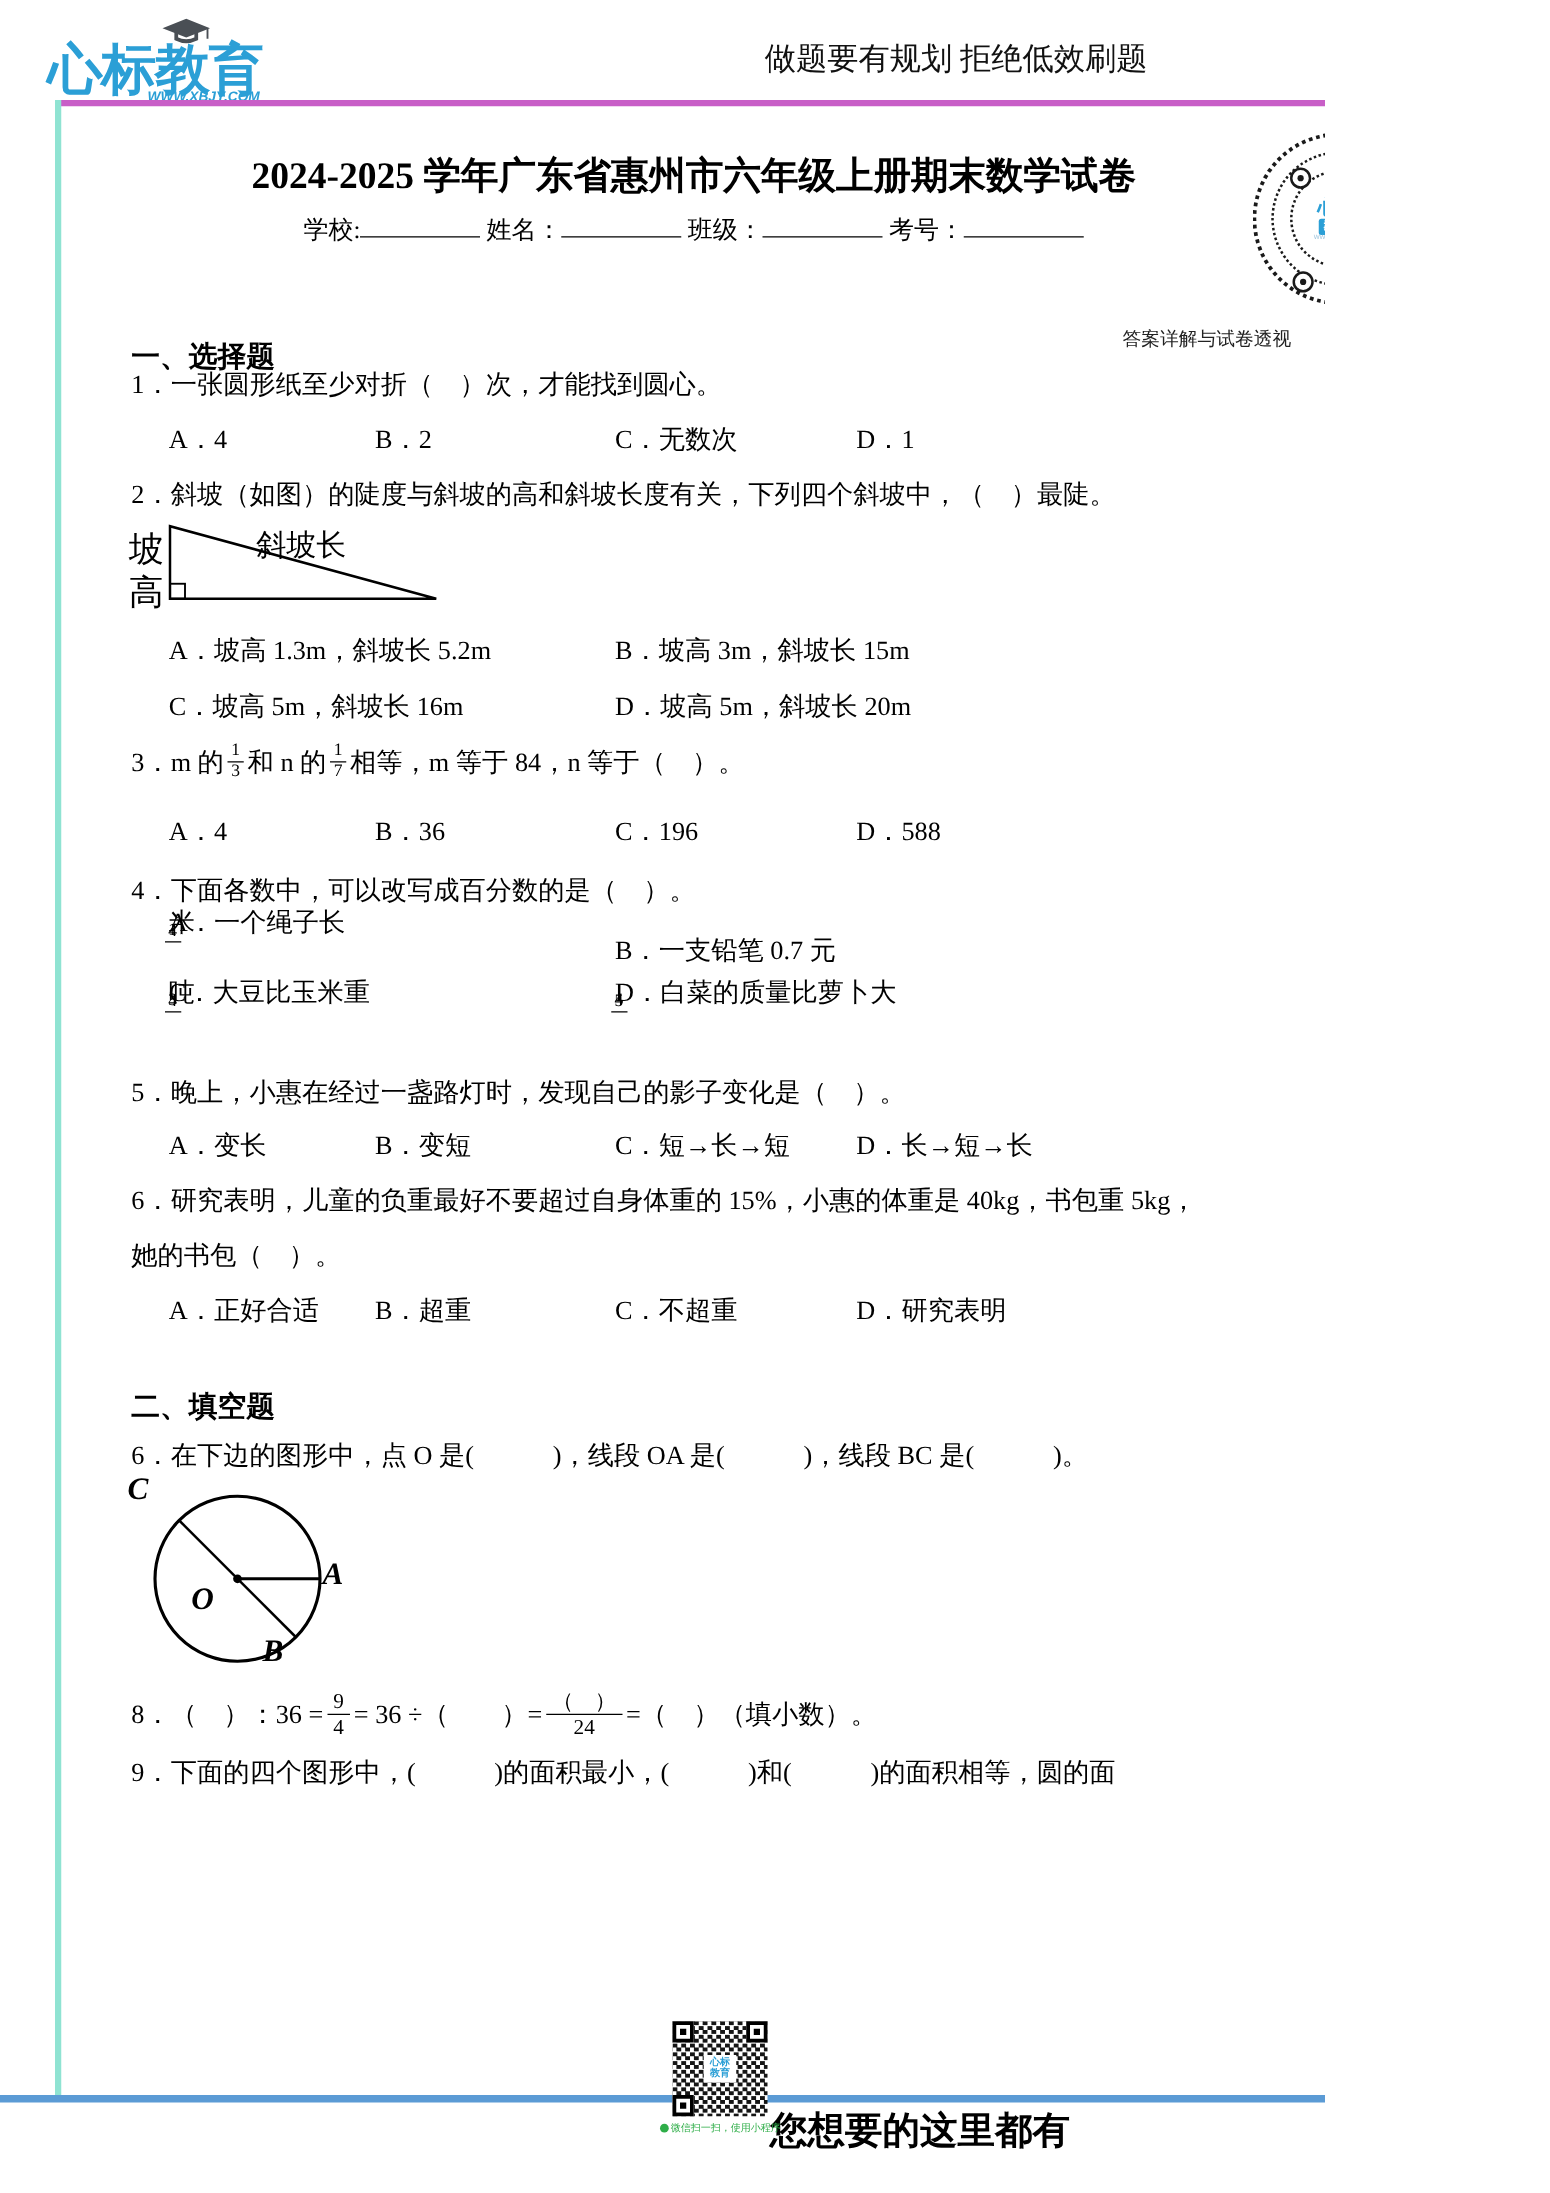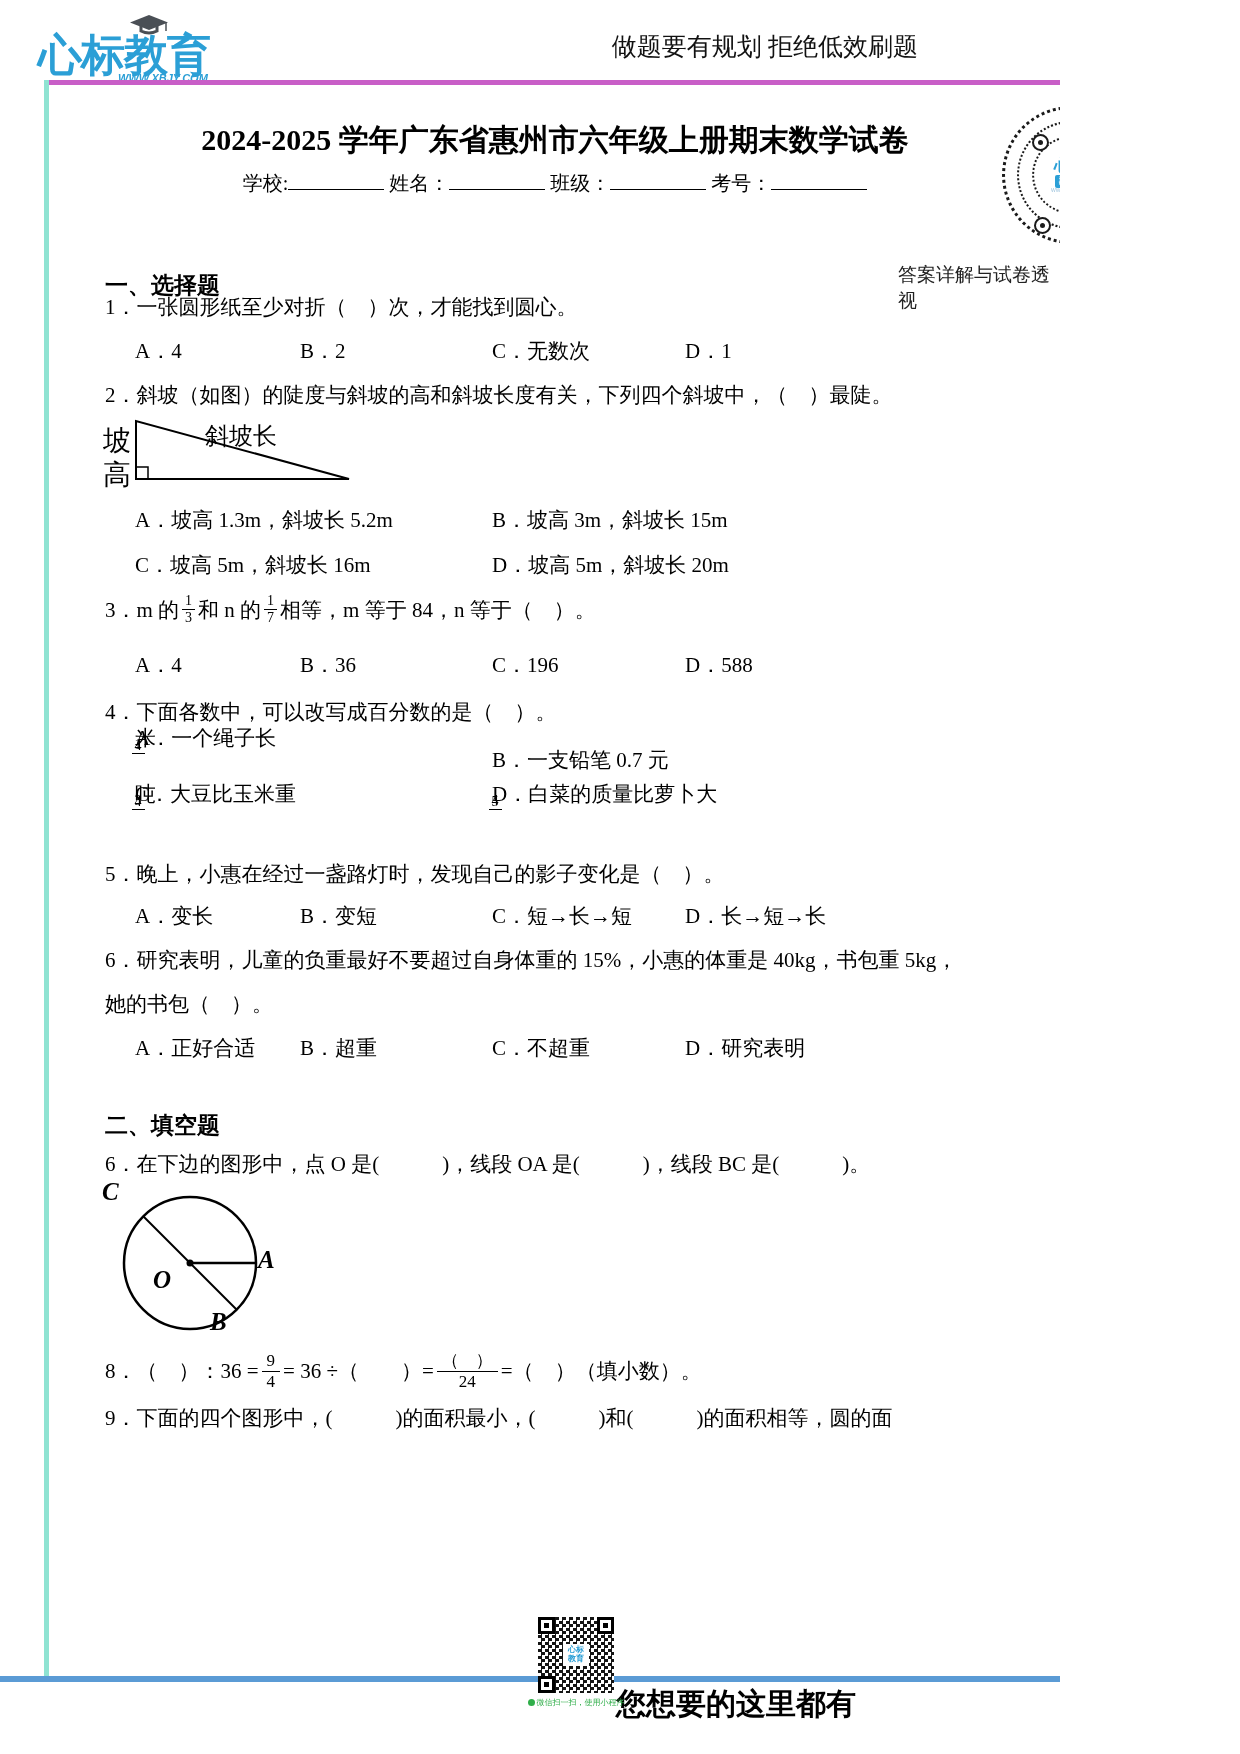--- a/index.html
+++ b/index.html
@@ -41,21 +41,21 @@
   .cqr-url{font-size:5px;color:#9bc2dc;font-family:"Liberation Sans",sans-serif;}
   .eye{position:absolute;width:13px;height:13px;border:2.5px solid #1a1a1a;border-radius:50%;background:#fff;}
   .eye::after{content:"";position:absolute;left:4px;top:4px;width:5px;height:5px;border-radius:50%;background:#1a1a1a;}
   .eye1{left:30px;top:28px;} .eye2{left:113px;top:28px;} .eye3{left:32px;top:111px;}
   .badge{position:absolute;left:103px;top:104px;width:30px;height:30px;border-radius:50%;
          background:#07c160;border:2px solid #fff;display:flex;align-items:center;justify-content:center;
          color:#fff;font-family:"Liberation Sans",sans-serif;font-weight:bold;font-style:italic;font-size:17px;}
 
   
   .sec{left:105px;font-family:"Liberation Sans",sans-serif;font-weight:bold;font-size:23px;}
-  .note{left:898px;top:262px;font-size:19px;color:#222;}
+  .note{left:898px;top:262px;font-size:15px;color:#222;}
   .q{left:105px;font-size:21px;width:960px;}
   .optrow{left:0;width:1240px;height:32px;}
   .optrow span{position:absolute;font-size:21px;white-space:nowrap;}
   .oA{left:135px;} .oB{left:300px;} .oC{left:492px;} .oD{left:685px;} .oB2{left:492px;}
   .flexline{display:flex;align-items:center;white-space:nowrap;}
   .frac{display:inline-flex;flex-direction:column;align-items:center;line-height:1;
         margin:0 3px;vertical-align:middle;}
   .frac .fn{font-size:14px;padding:0 3px 1px 3px;border-bottom:1.3px solid #000;}
   .frac .fd{font-size:14px;padding-top:1px;}
   .frac.big .fn{font-size:17px;padding:0 5px 2px 5px;}

